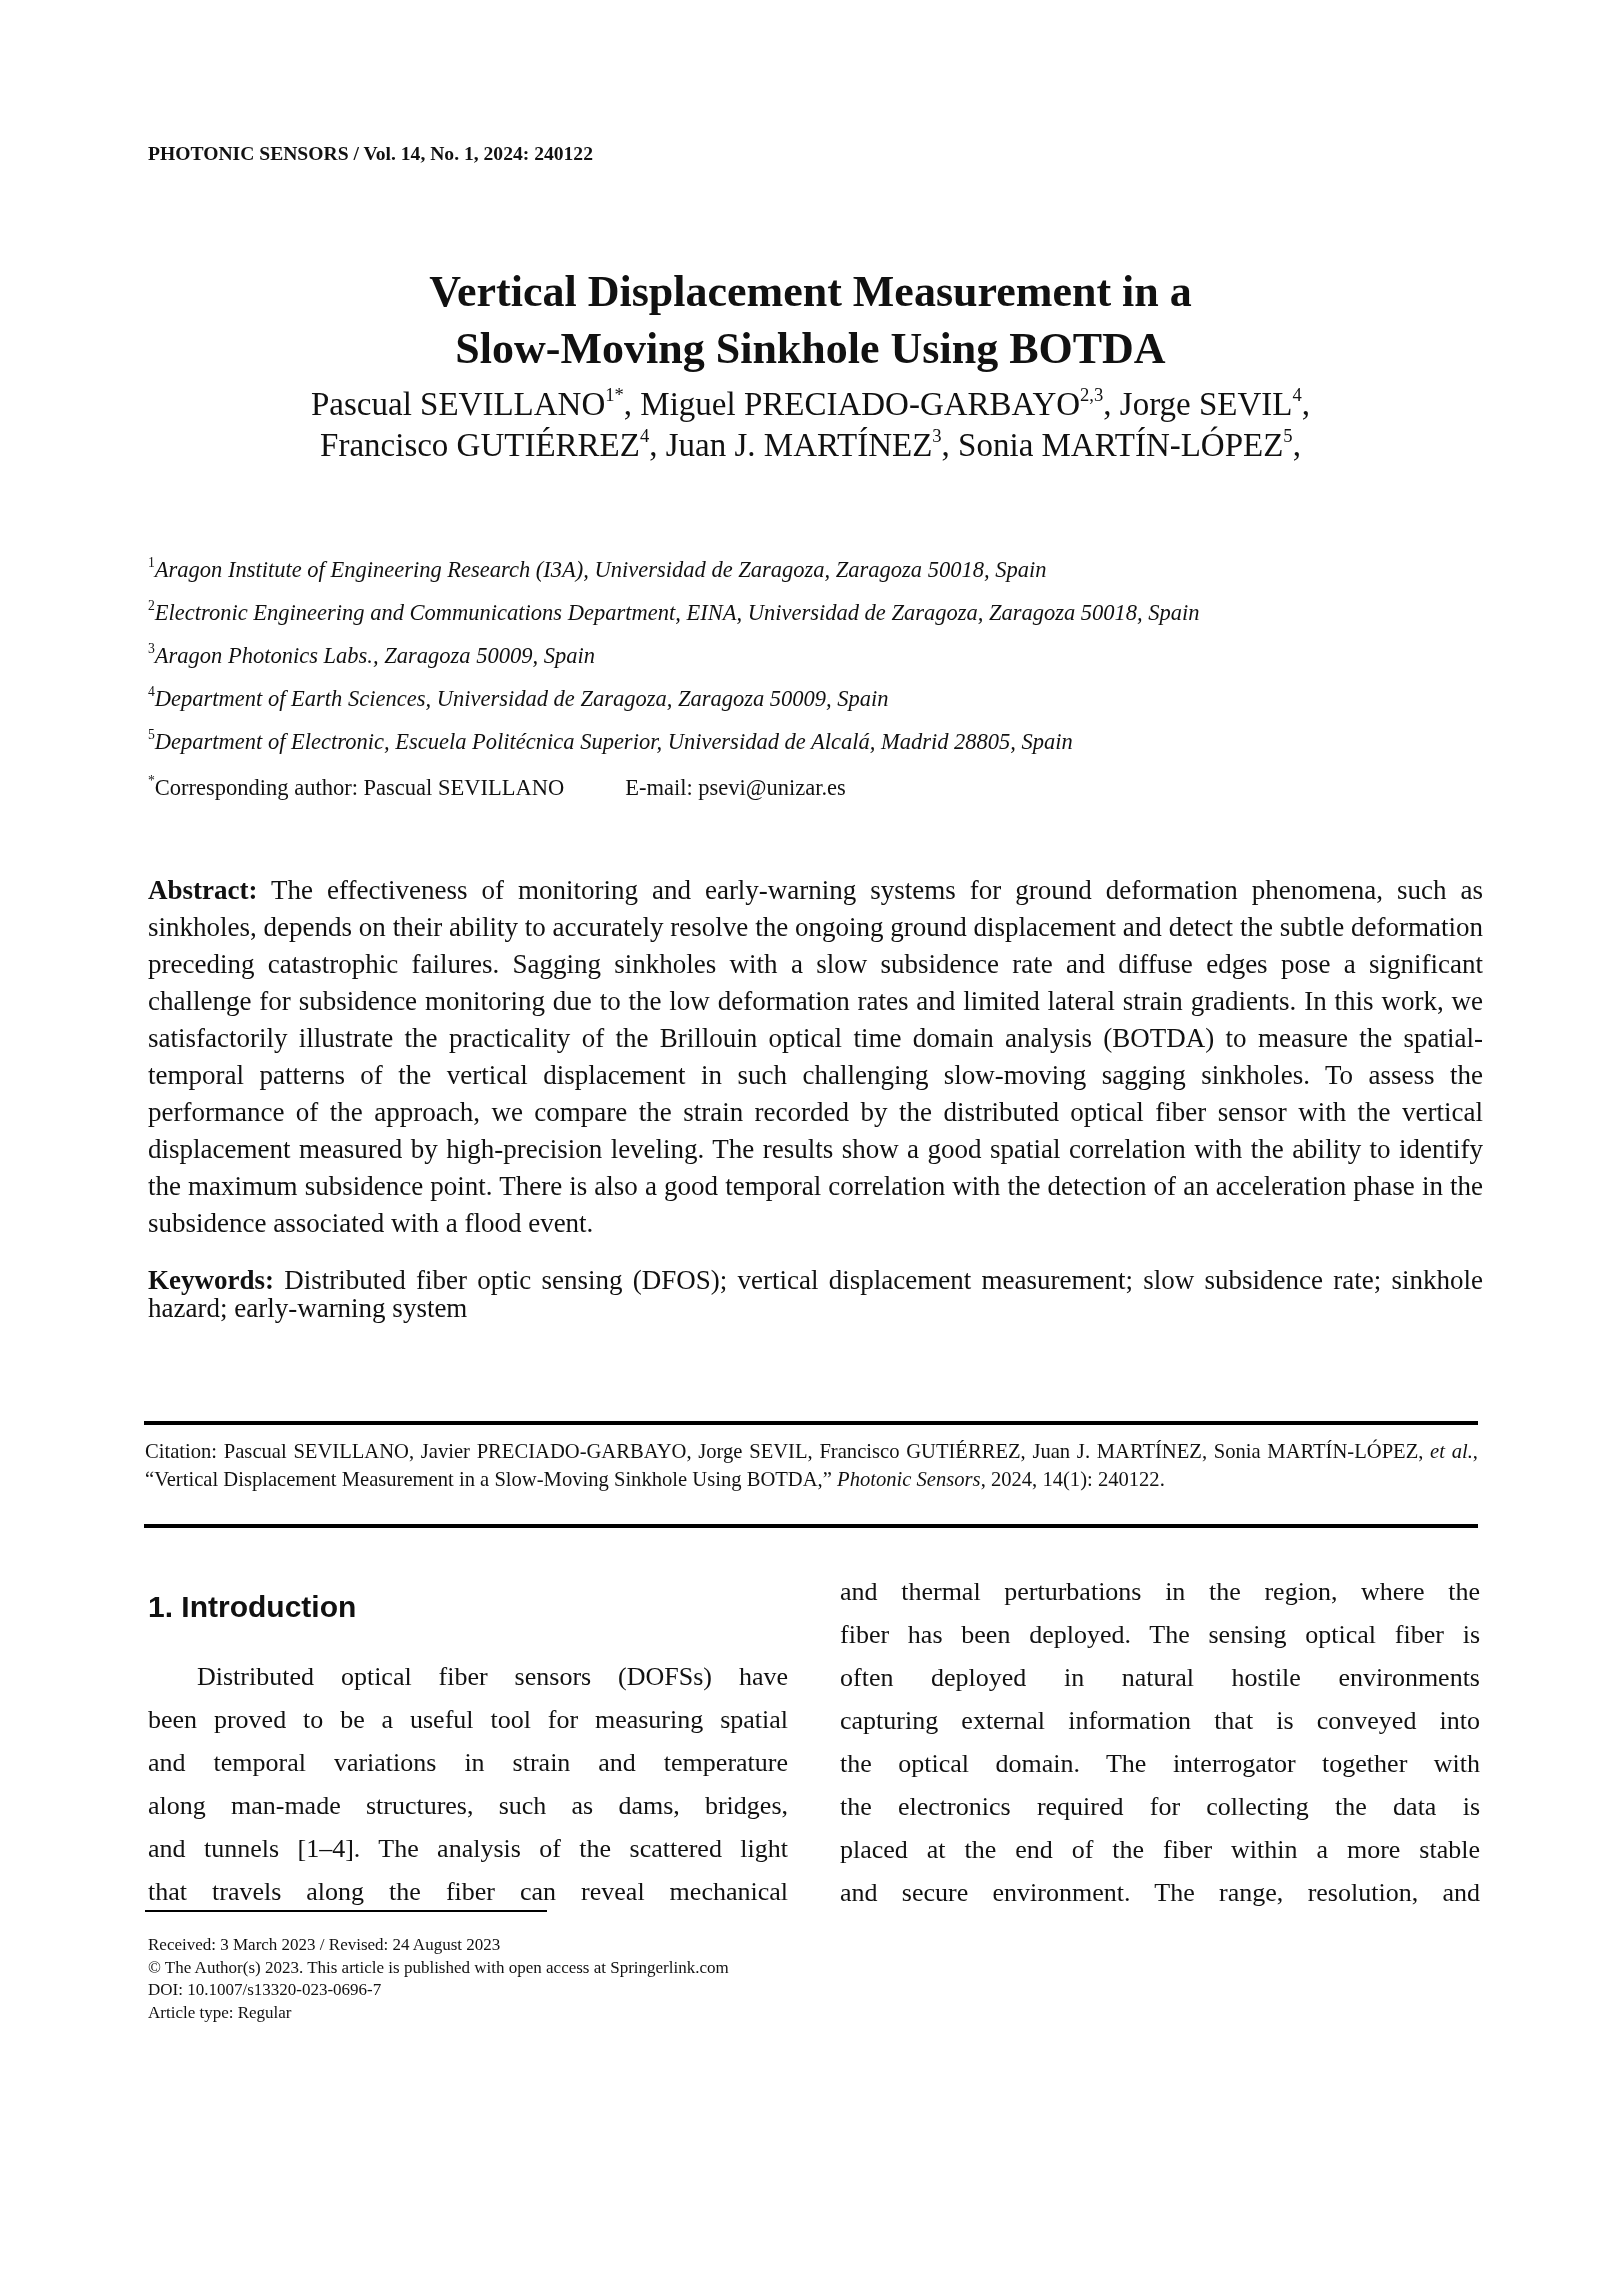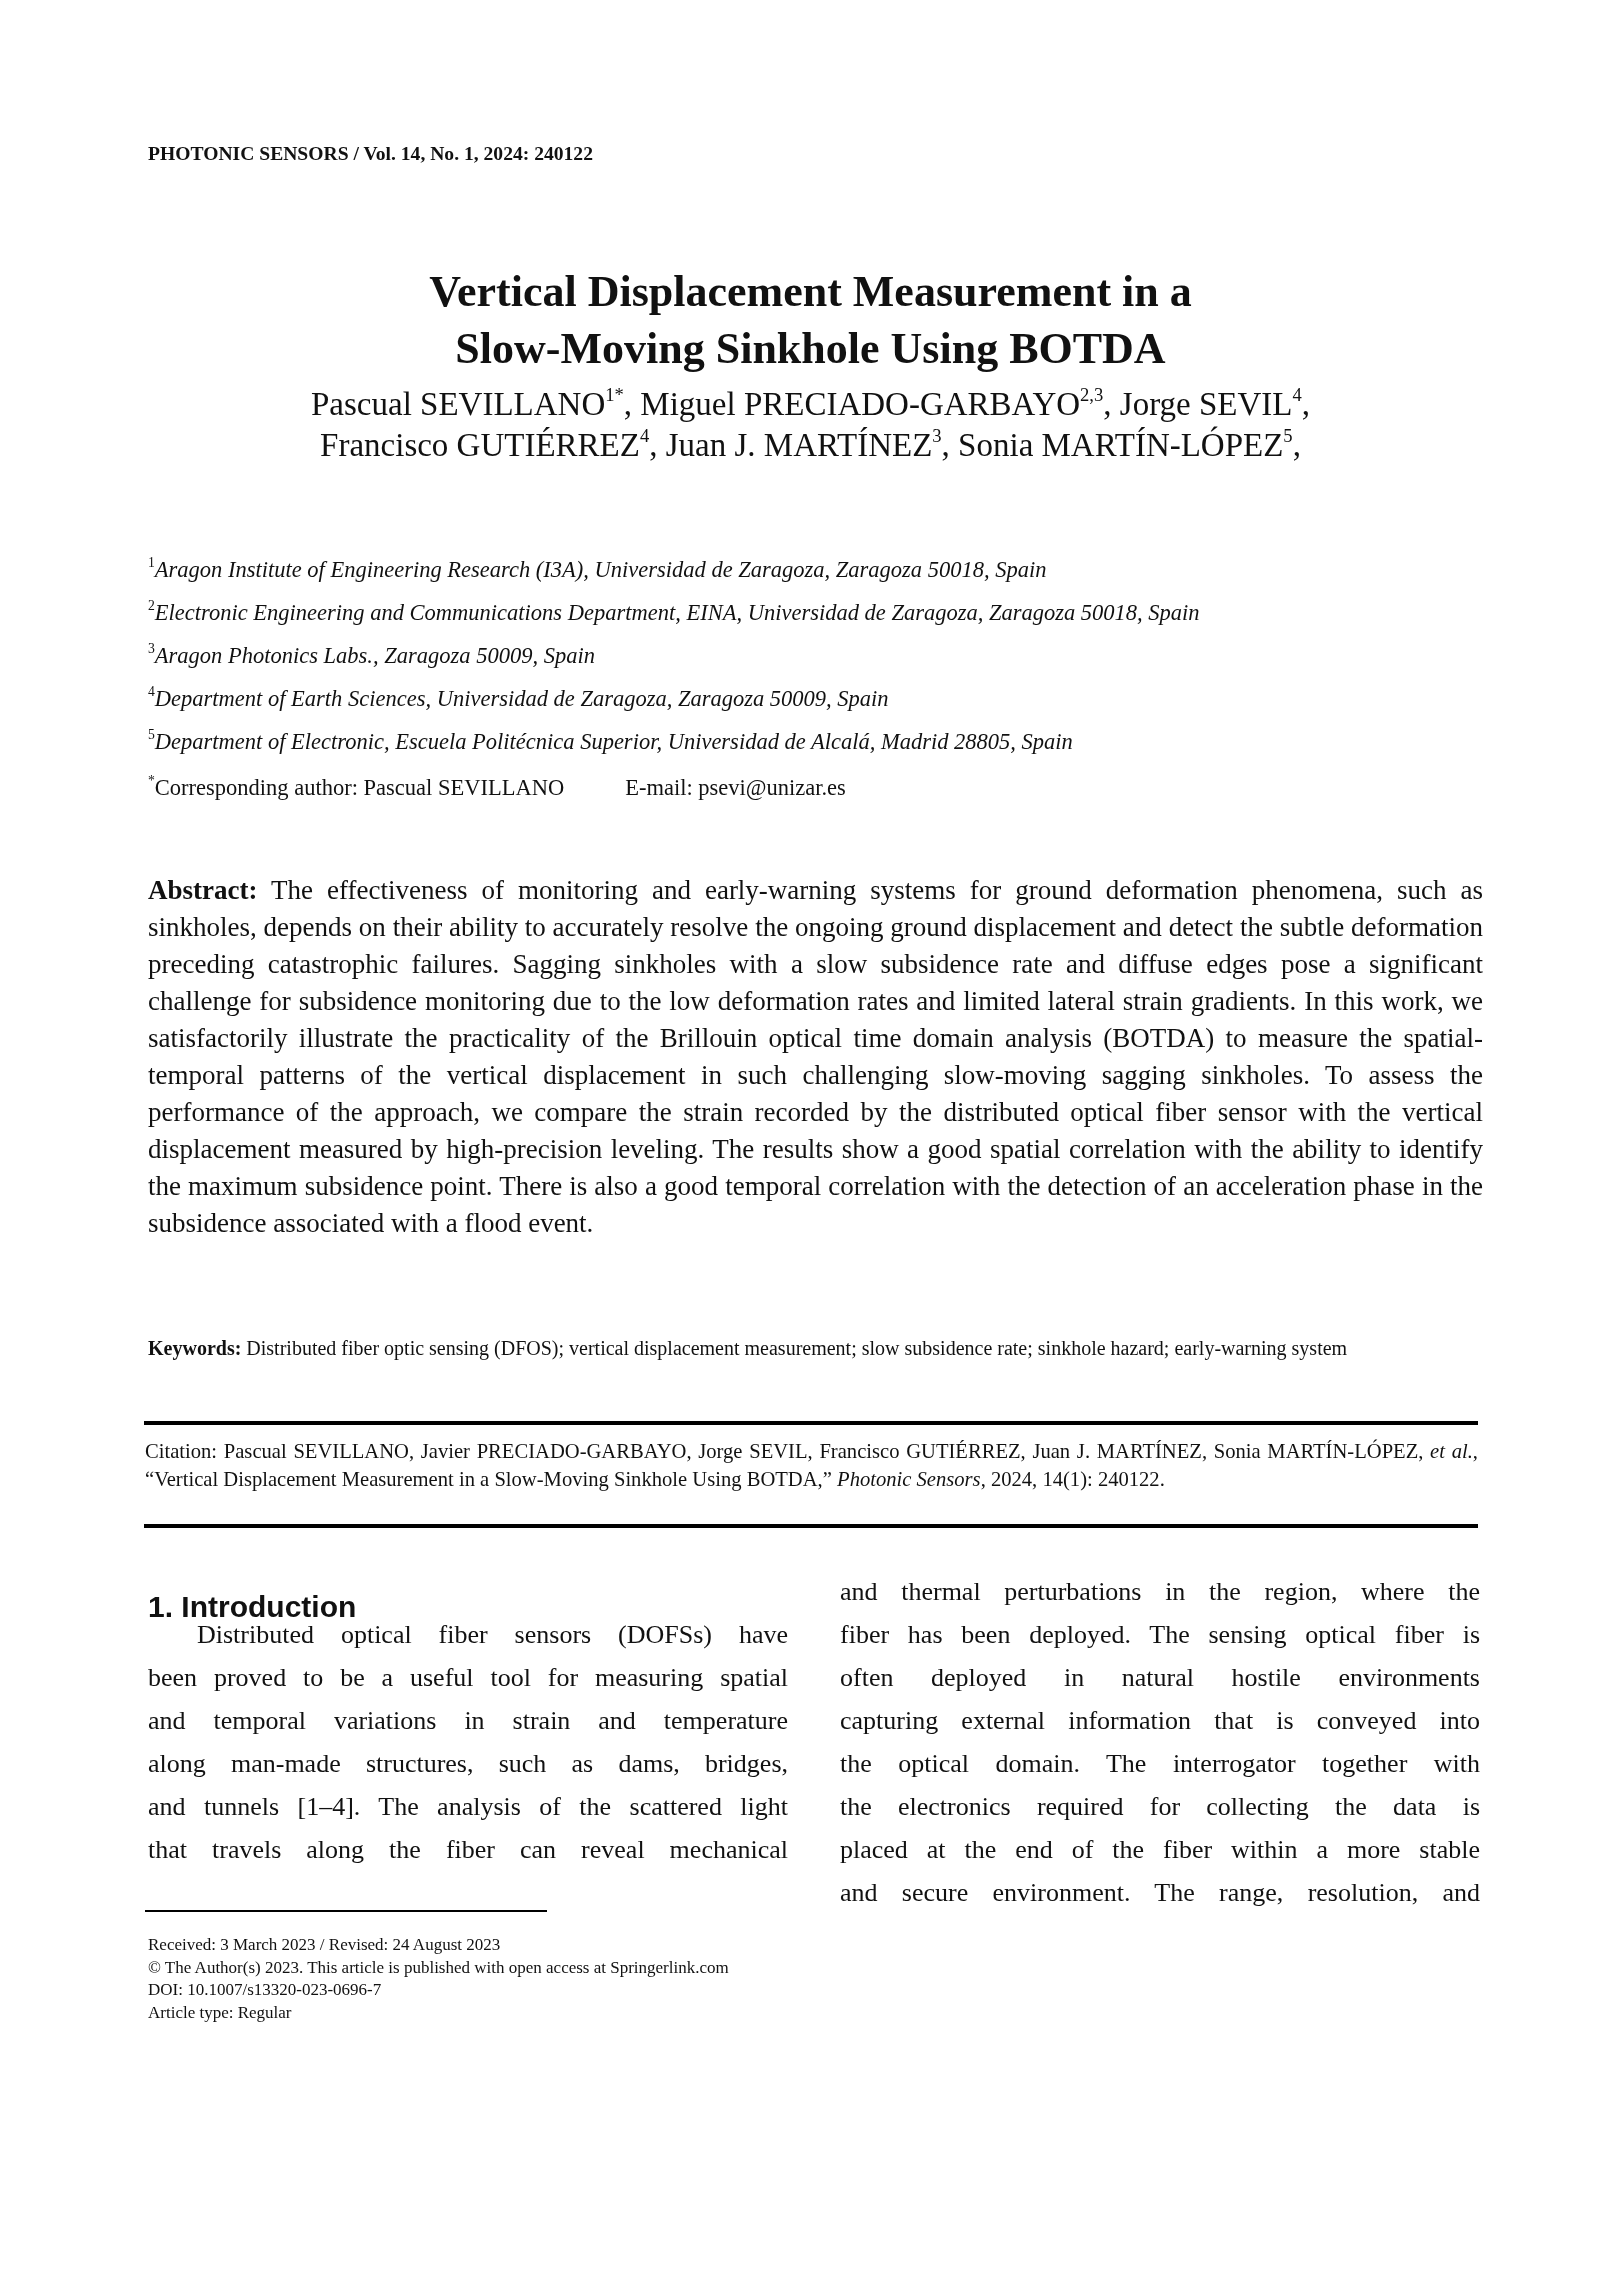--- a/index.html
+++ b/index.html
@@ -25,33 +25,33 @@
     font-style: italic; font-size: 22.5px; height: 43px; line-height: 29px; white-space: nowrap;
   }
   .affil sup, .corr sup { font-style: normal; font-size: 13.7px; vertical-align: 9.8px; line-height: 0; }
   .corr { font-size: 22.5px; line-height: 29px; margin-top: 2.9px; white-space: nowrap; }
   .corr .email { display: inline-block; margin-left: 61px; }
   .abstract {
     left: 148px; top: 872px; width: 1335px; font-size: 27px; line-height: 37px; text-align: justify;
   }
   .abstract b, .keywords b { font-weight: bold; }
   .keywords {
-    left: 148px; top: 1330px; width: 1335px; font-size: 20px; line-height: 36px; text-align: justify;
+    left: 148px; top: 1266px; width: 1335px; font-size: 27px; line-height: 28px; text-align: justify;
   }
   .rule { background: #000; height: 3.9px; }
   .citation {
     left: 145px; top: 1437px; width: 1333px; font-size: 20.6px; line-height: 28px; text-align: justify;
   }
   .citation i { font-style: italic; }
   .h1 {
     left: 148px; top: 1590px; font-family: "Liberation Sans", "DejaVu Sans", sans-serif;
     font-weight: bold; font-size: 30px;
   }
   .col { font-size: 26px; line-height: 43px; text-align: justify; text-align-last: justify; }
-  .col-left { left: 148px; top: 1613px; width: 640px; }
+  .col-left { left: 148px; top: 1655px; width: 640px; }
   .col-left .indent { text-indent: 49px; }
   .col-right { left: 840px; top: 1570px; width: 640px; }
   .footnote-rule { left: 145px; top: 1910px; width: 402px; height: 2px; background: #000; }
   .footnotes { left: 148px; top: 1934px; font-size: 17px; line-height: 22.5px; }
   .footnotes div { white-space: nowrap; }
 </style>
 </head>
 <body>
 
 <div class="abs journal">PHOTONIC SENSORS / Vol. 14, No. 1, 2024: 240122</div>

